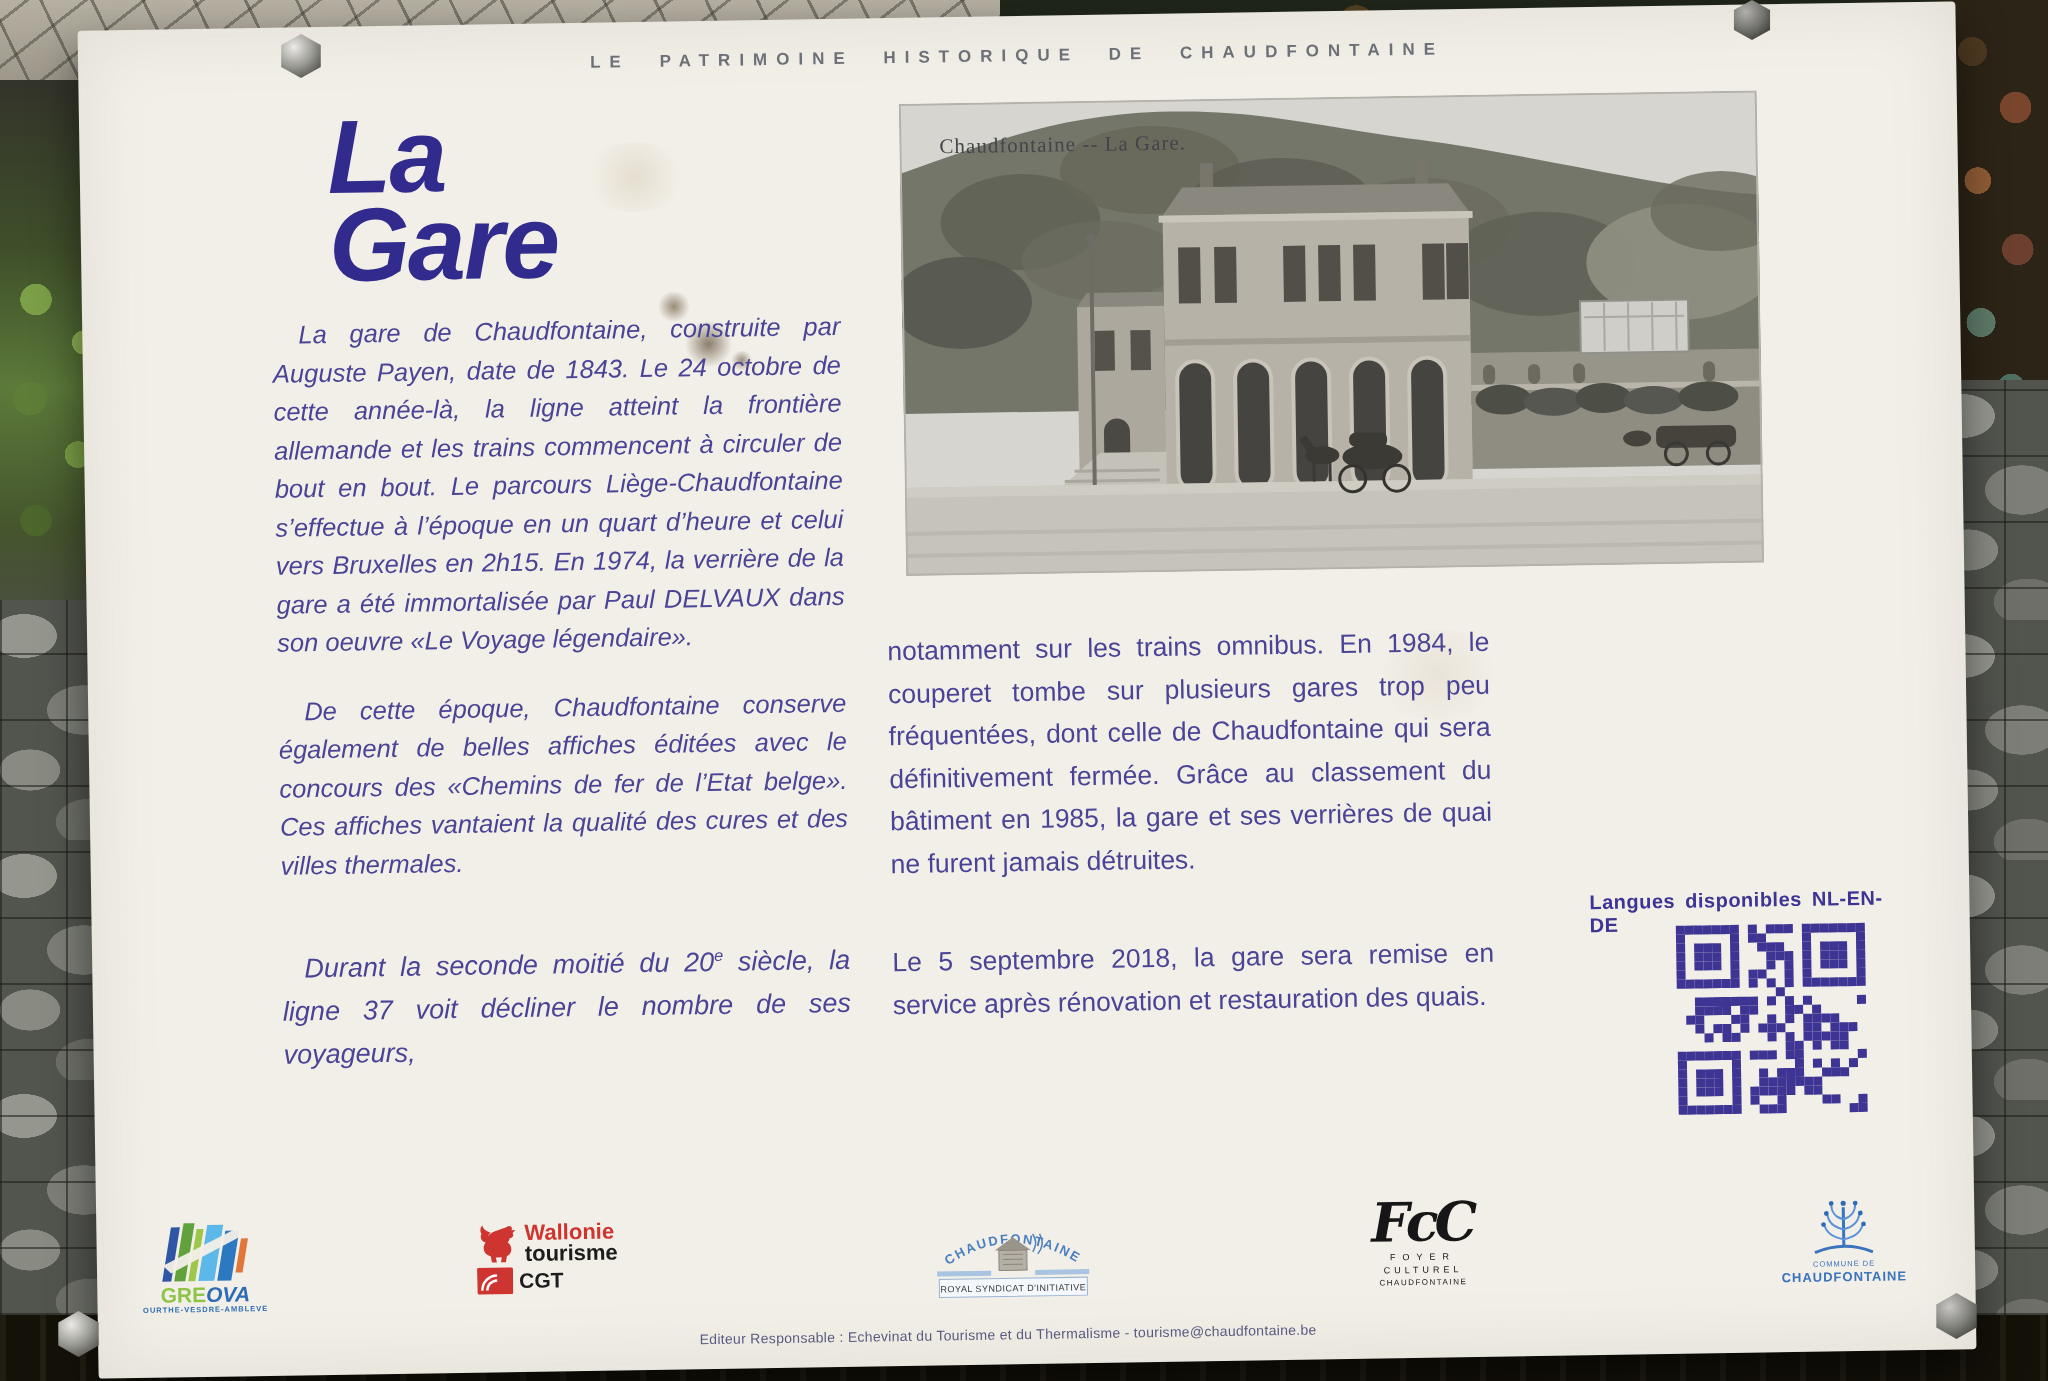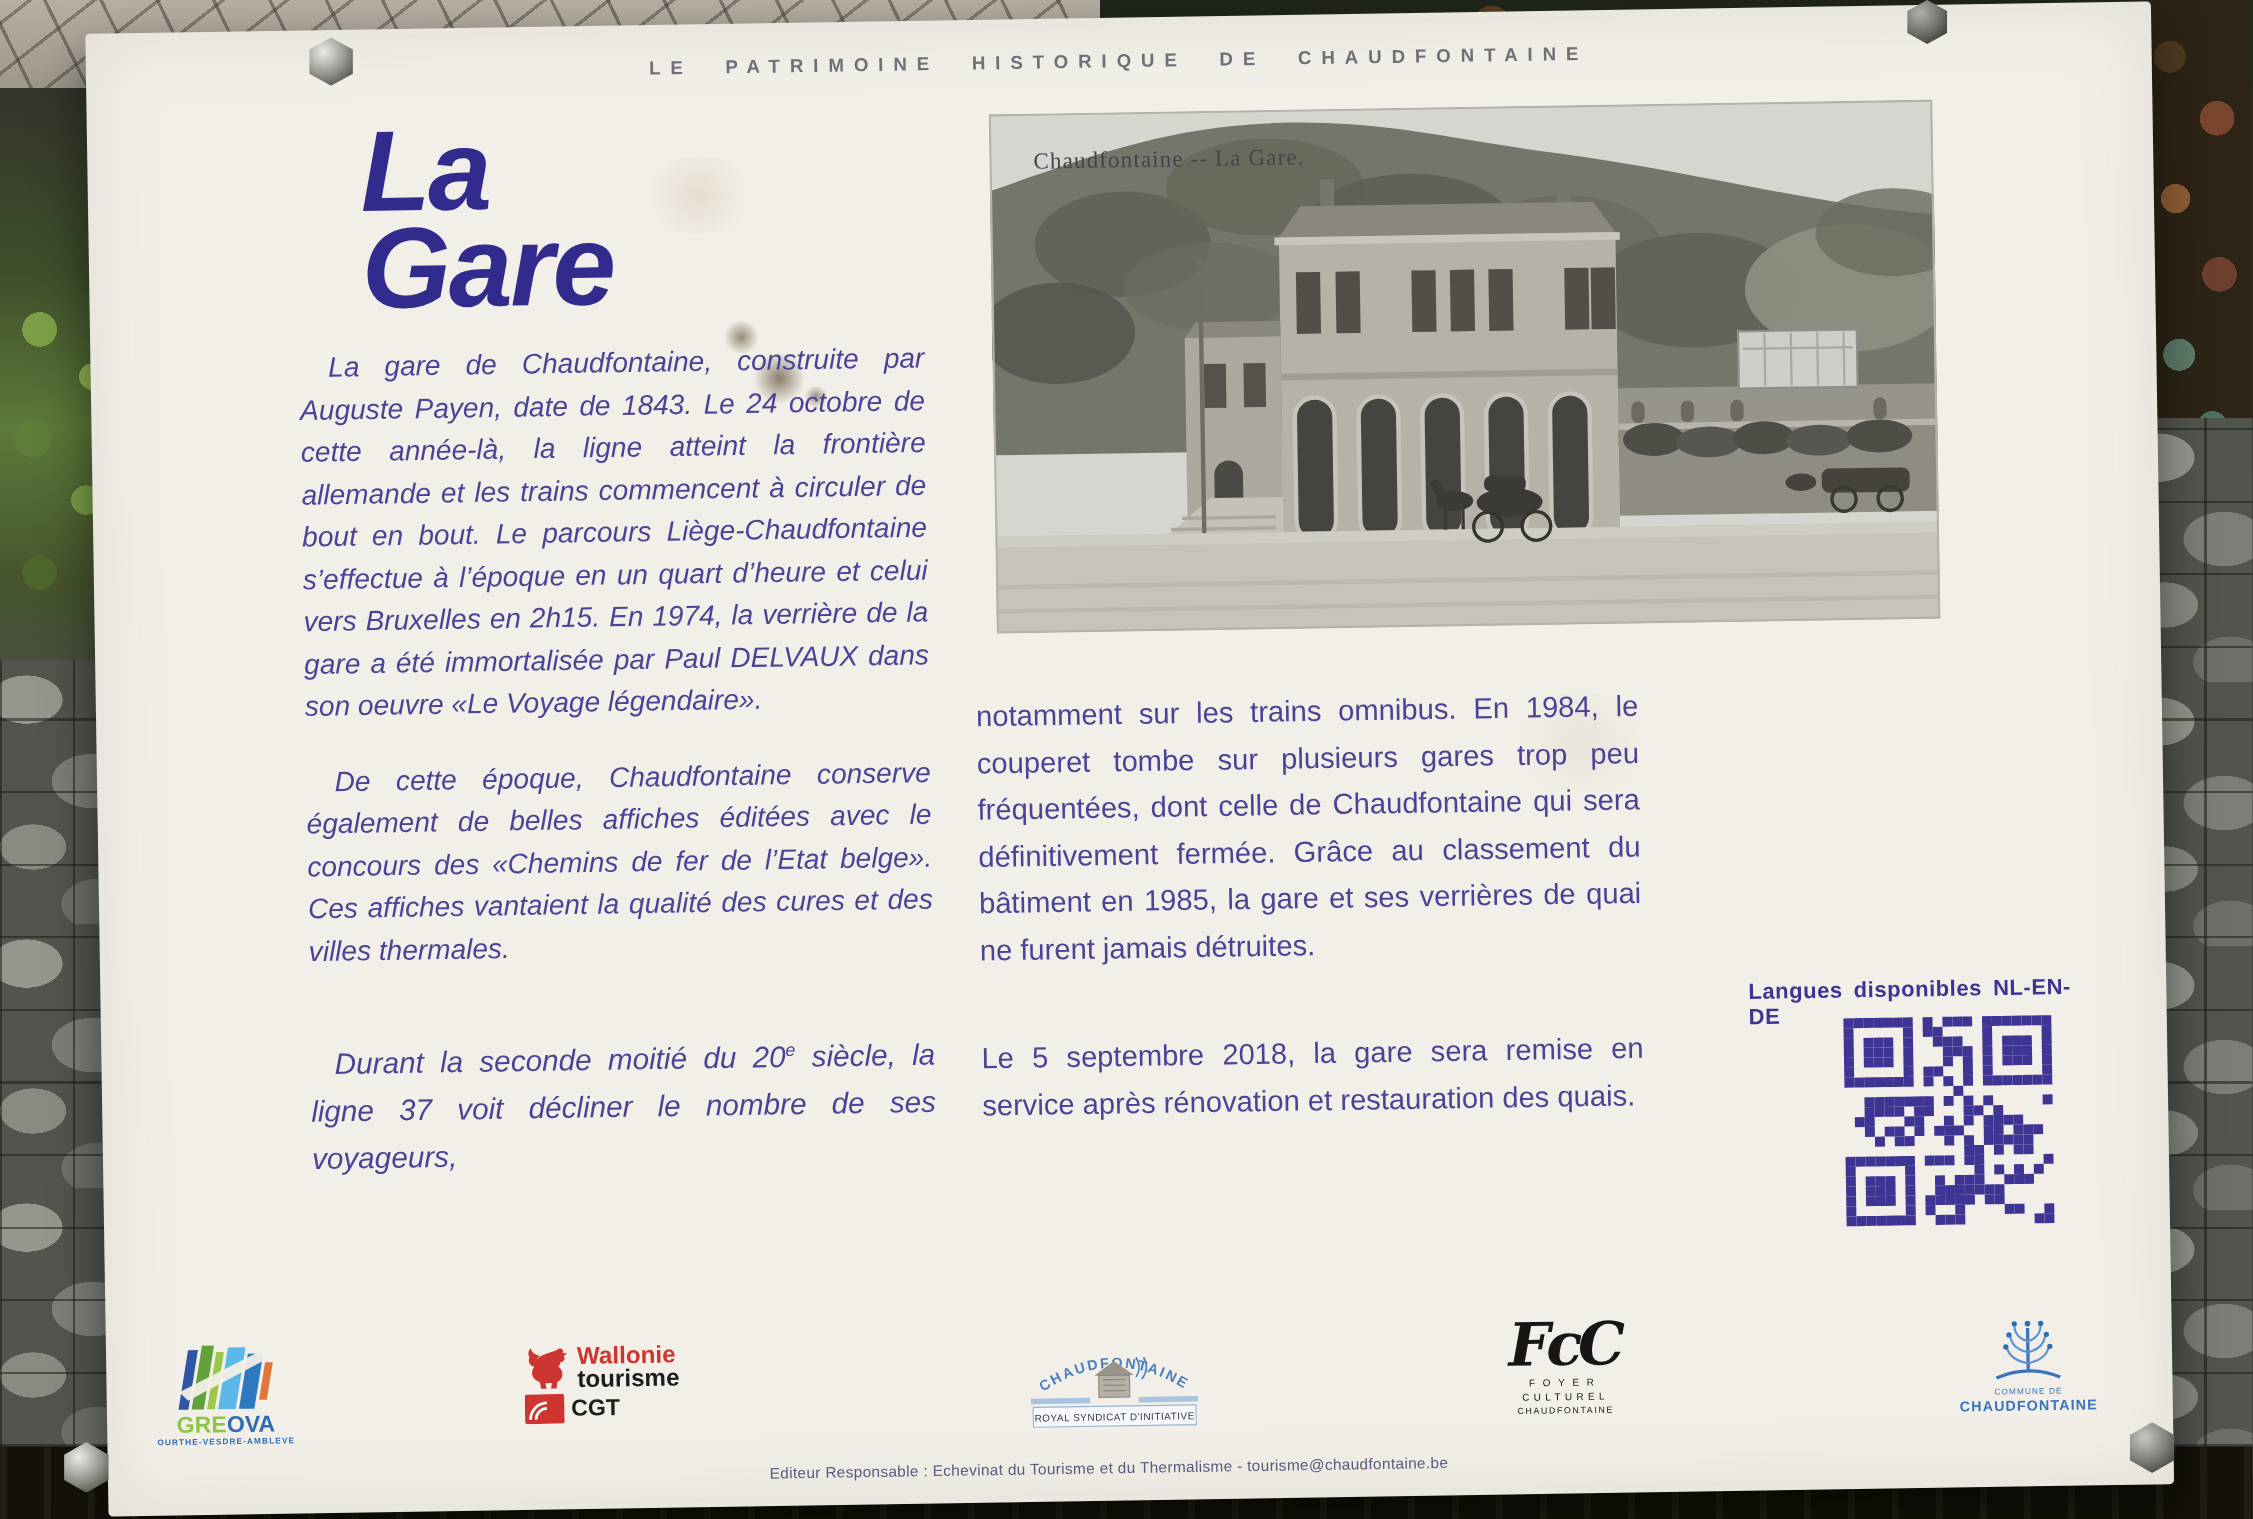--- a/index.html
+++ b/index.html
@@ -94,21 +94,21 @@
     background:radial-gradient(circle at 35% 30%, #eceae6, #9a9a94 45%, #5c5c55 75%, #3b3b34);}
   .bolt-tl{left:278px;top:34px;width:46px;height:44px;}
   .bolt-tr{left:1731px;top:0px;width:42px;height:40px;filter:brightness(.75);}
   .bolt-bl{left:55px;top:1311px;width:47px;height:46px;}
   .bolt-br{left:1933px;top:1293px;width:47px;height:46px;filter:brightness(.85);}
 
   
   .logo{position:absolute;text-align:center;}
   .logo-greova{left:33px;top:1190px;width:150px;}
   .greova-name{font-size:21px;font-weight:700;line-height:20px;margin-top:-6px;}
-  .greova-name .g1{color:#8ec549;} .greova-name .g2{color:#2e6db5;}
+  .greova-name .g1{color:#8ec549;} .greova-name .g2{color:#2e6db5;font-style:italic;}
   .greova-sub{font-size:7.5px;letter-spacing:1px;color:#2e6db5;font-weight:700;}
 
   .logo-wallonie{left:380px;top:1198px;width:185px;text-align:left;}
   .wal-row{display:flex;align-items:flex-start;}
   .wal-words{margin-left:4px;line-height:21px;font-weight:700;font-size:22px;}
   .wal-region{color:#cf3530;} .wal-word{color:#1c1c1c;}
   .wal-row2{display:flex;align-items:center;margin-top:3px;}
   .wal-org{color:#1c1c1c;font-weight:700;font-size:21px;margin-left:6px;}
 
   .logo-syndicat{left:828px;top:1196px;width:176px;}

